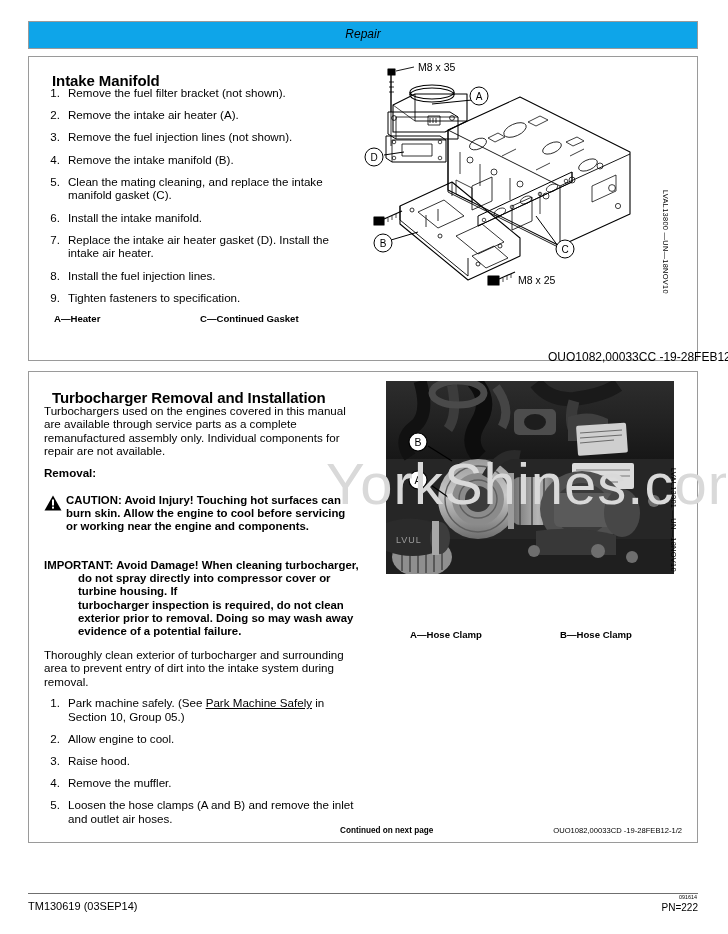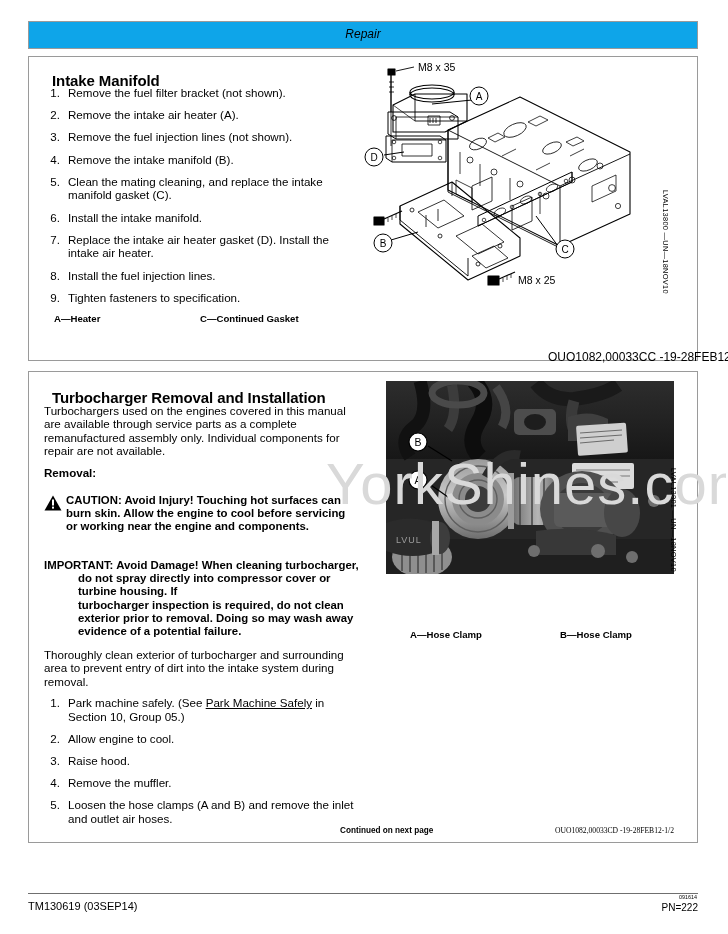--- a/index.html
+++ b/index.html
@@ -248,23 +248,22 @@
   }
   #continued-text {
     position: absolute;
     left: 0;
     top: 2px;
     font-weight: bold;
     font-size: 8.2px;
   }
   #turbo-ref {
     position: absolute;
-    right: 16px;
+    right: 8px;
     top: 2px;
-    font-family: Liberation Serif, serif;
   }
 
   
   #page-footer {
     position: absolute;
     left: 28px;
     top: 893px;
     width: 670px;
     height: 34px;
     border-top: 1px solid #6f6f6f;

